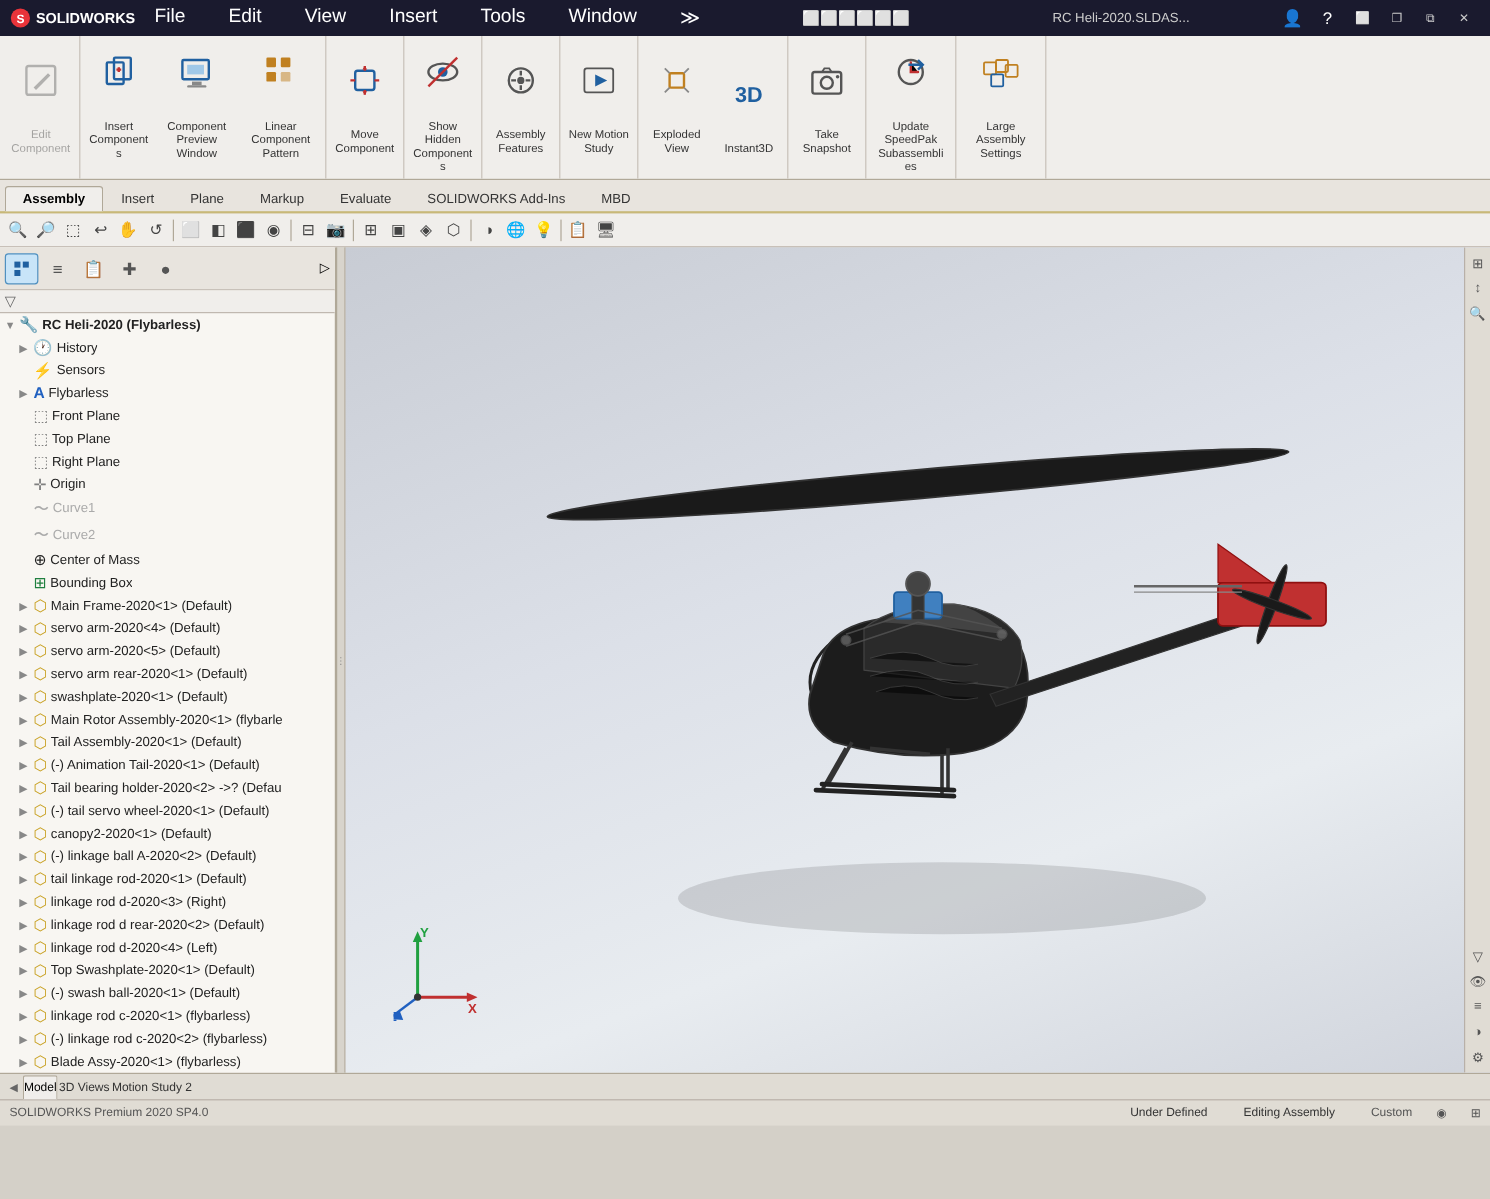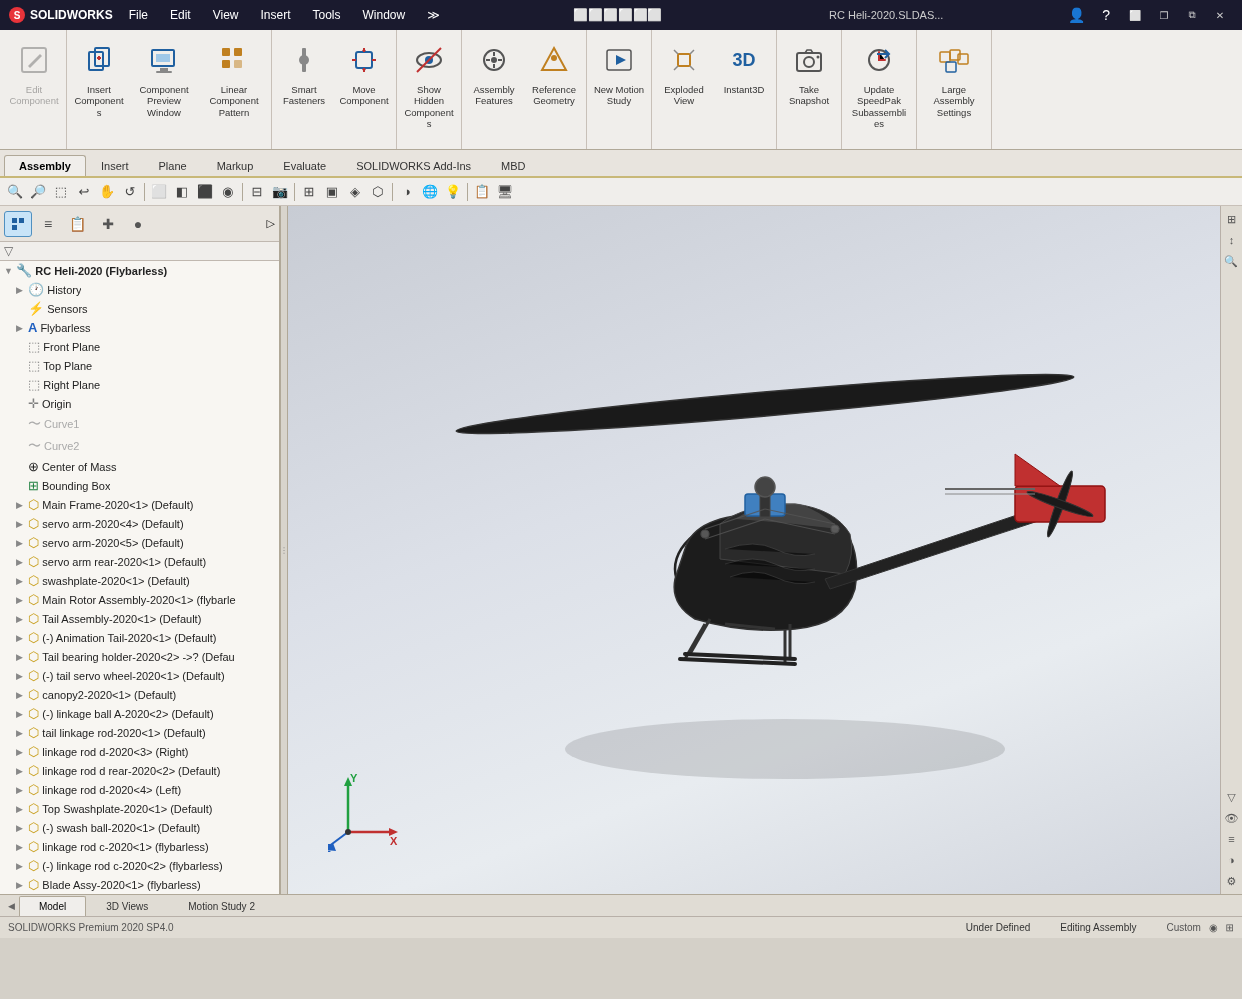--- a/index.html
+++ b/index.html
@@ -10,21 +10,21 @@
       background: #1a1a2e;
       height: 30px;
       display: flex;
       align-items: center;
       color: white;
       padding: 0 8px;
       gap: 8px;
       user-select: none;
     }
     #titlebar .logo { color: #e8333a; font-weight: bold; font-size: 13px; display: flex; align-items: center; gap: 4px; }
-    #titlebar .menu-items { display: flex; gap: 6px; font-size: 12px; }
+    #titlebar .menu-items { display: flex; gap: 20px; font-size: 16px; }
     #titlebar .menu-item { padding: 2px 8px; cursor: pointer; border-radius: 2px; }
     #titlebar .spacer { flex: 1; }
     #titlebar .title-text { font-size: 11px; color: #ccc; margin-left: 41px; }
     #titlebar .win-controls { display: flex; gap: 0; }
     #titlebar .win-btn { width: 28px; height: 20px; display: flex; align-items: center; justify-content: center; cursor: pointer; font-size: 10px; color: #ccc; }
 
     
     #toolbar {
       background: #f0eeeb;
       border-bottom: 1px solid #b0a898;
@@ -38,28 +38,28 @@
       display: flex;
       align-items: flex-start;
       padding: 4px 2px;
       border-right: 1px solid #c8c0b8;
       flex-shrink: 0;
     }
     .toolbar-btn {
       display: flex;
       flex-direction: column;
       align-items: center;
-      justify-content: flex-start;
+      justify-content: flex-end;
       width: 60px;
       min-height: 100px;
       cursor: pointer;
       padding: 6px 4px 4px;
       border-radius: 3px;
       text-align: center;
-      gap: 4px;
+      gap: 20px;
       font-size: 10px;
       color: #333;
       transition: background 0.1s;
       flex-shrink: 0;
     }
     .toolbar-btn .btn-icon { font-size: 24px; line-height: 1; height: 40px; display: flex; align-items: center; justify-content: center; }
     .toolbar-btn .btn-label { font-size: 9.5px; line-height: 1.2; word-break: break-word; max-width: 58px; }
     .toolbar-btn-wide { width: 70px; }
 
     
@@ -189,21 +189,21 @@
     #bottom-tabs {
       background: #e0dcd4;
       border-top: 1px solid #b0a898;
       height: 22px;
       display: flex;
       align-items: center;
       padding: 0 4px;
       gap: 0;
     }
     .btab {
-      padding: 2px 19px;
+      padding: 2px 0;
       font-size: 10px;
       cursor: pointer;
       border: 1px solid transparent;
       border-bottom: none;
       border-radius: 2px 2px 0 0;
       color: #333;
       background: transparent;
       height: 20px;
       display: flex; align-items: center;
     }
@@ -221,21 +221,21 @@
       height: 22px;
       display: flex;
       align-items: center;
       padding: 0 8px;
       font-size: 10px;
       color: #333;
       gap: 0;
     }
     #statusbar .status-left { color: #555; font-size: 10px; }
     #statusbar .spacer { flex: 1; }
-    #statusbar .status-right { font-size: 10px; color: #555; display: flex; gap: 8px; align-items: center; }
+    #statusbar .status-right { font-size: 10px; color: #555; display: flex; gap: 20px; align-items: center; }
 
     
     #axes {
       position: absolute;
       bottom: 40px; left: 40px;
       font-size: 10px;
     }
 
     
     #collapse-handle {
@@ -346,30 +346,20 @@
           </svg>
       </div>
       <div class="btn-label">Linear<br>Component<br>Pattern</div>
     </div>
   </div>
 
   <div class="toolbar-section">
     <div class="toolbar-btn">
       <div class="btn-icon">
         <svg width="32" height="32" viewBox="0 0 32 32">
-            <circle cx="16" cy="16" r="5" fill="#888"></circle>
-            <rect x="14" y="4" width="4" height="12" rx="1" fill="#888"></rect>
-            <rect x="14" y="16" width="4" height="12" rx="1" fill="#888"></rect>
-          </svg>
-      </div>
-      <div class="btn-label">Smart<br>Fasteners</div>
-    </div>
-    <div class="toolbar-btn">
-      <div class="btn-icon">
-        <svg width="32" height="32" viewBox="0 0 32 32">
             <rect x="8" y="8" width="16" height="16" rx="2" fill="none" stroke="#2060a0" stroke-width="2"></rect>
             <path d="M16 4 L16 8 M16 24 L16 28 M4 16 L8 16 M24 16 L28 16" stroke="#c03030" stroke-width="2"></path>
             <path d="M16 4 L14 7 L18 7 Z M16 28 L14 25 L18 25 Z" fill="#c03030"></path>
           </svg>
       </div>
       <div class="btn-label">Move<br>Component</div>
     </div>
   </div>
 
   <div class="toolbar-section">
@@ -388,29 +378,20 @@
   <div class="toolbar-section">
     <div class="toolbar-btn">
       <div class="btn-icon">
         <svg width="32" height="32" viewBox="0 0 32 32">
             <circle cx="16" cy="16" r="10" fill="none" stroke="#555" stroke-width="2"></circle>
             <path d="M16 8 L16 12 M16 20 L16 24 M8 16 L12 16 M20 16 L24 16" stroke="#555" stroke-width="2"></path>
             <circle cx="16" cy="16" r="3" fill="#555"></circle>
           </svg>
       </div>
       <div class="btn-label">Assembly<br>Features</div>
-    </div>
-    <div class="toolbar-btn">
-      <div class="btn-icon">
-        <svg width="32" height="32" viewBox="0 0 32 32">
-            <polygon points="16,4 28,26 4,26" fill="none" stroke="#c08020" stroke-width="2"></polygon>
-            <circle cx="16" cy="14" r="3" fill="#c08020"></circle>
-          </svg>
-      </div>
-      <div class="btn-label">Reference<br>Geometry</div>
     </div>
   </div>
 
   <div class="toolbar-section">
     <div class="toolbar-btn">
       <div class="btn-icon">
         <svg width="32" height="32" viewBox="0 0 32 32">
             <rect x="4" y="6" width="24" height="20" rx="2" fill="none" stroke="#555" stroke-width="1.5"></rect>
             <polygon points="13,11 23,16 13,21" fill="#2060a0"></polygon>
           </svg>

